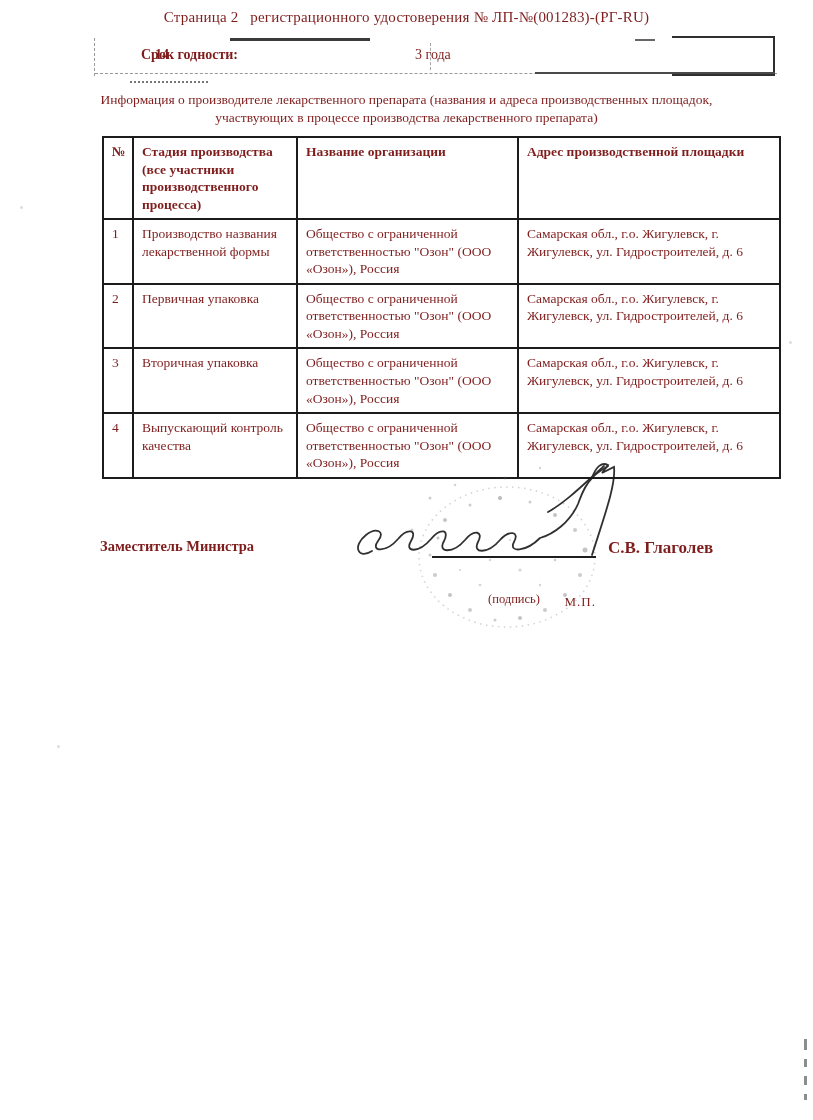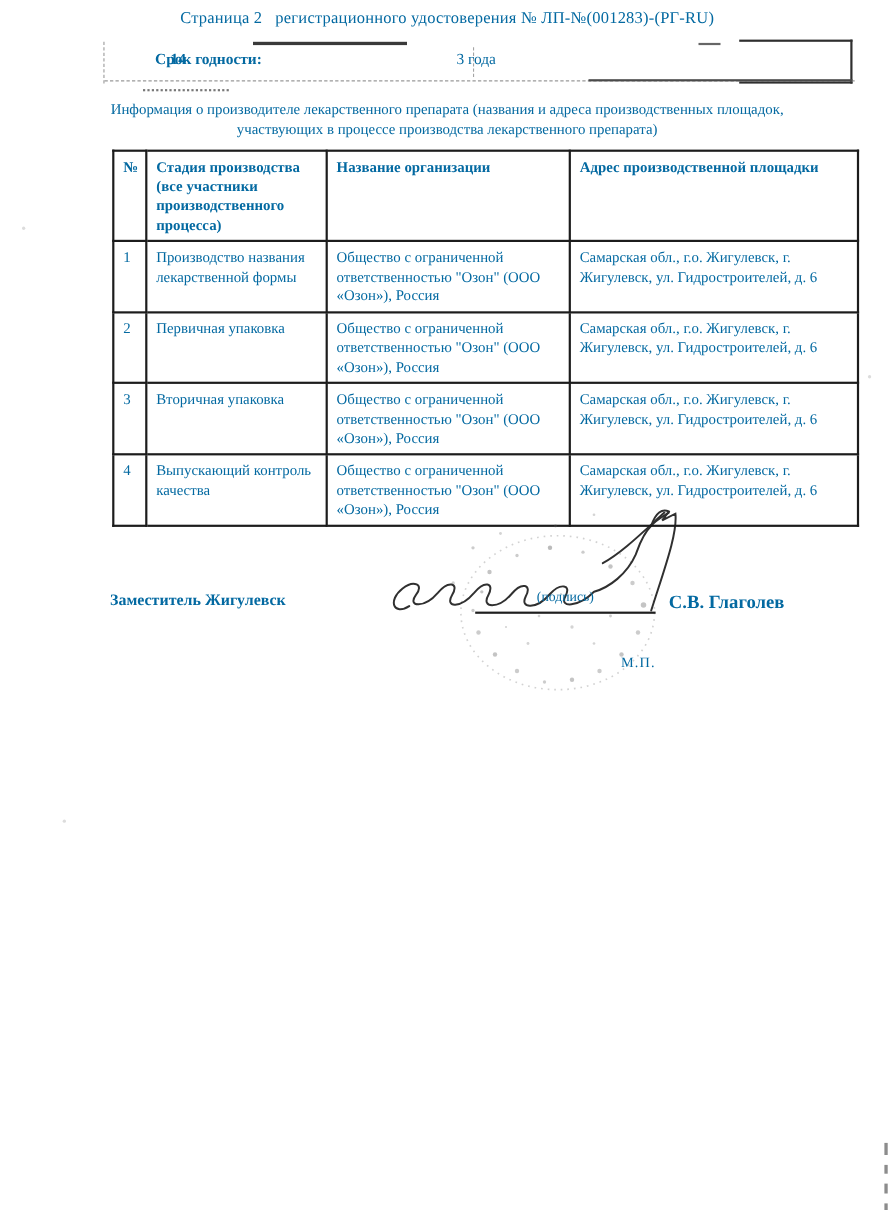--- a/index.html
+++ b/index.html
@@ -1,20 +1,20 @@
 <!DOCTYPE html>
 <html><head>
 <meta charset="utf-8">
 <style>
   html,body { margin:0; padding:0; background:#e8e8e8; }
   .page {
     position:relative; width:813px; height:1120px; margin:0 auto;
     background:#ffffff; overflow:hidden;
     font-family:"Liberation Serif","DejaVu Serif",serif;
-    color:#0369a1;
+    color:#7f1d1d;
   }
   .artifact { pointer-events:none; }
 
   .doc-header {
     position:absolute; top:9px; left:0; width:100%;
     text-align:center; font-size:15px; white-space:pre-wrap; letter-spacing:.2px;
   }
 
   
   .shelf-row { position:absolute; left:95px; top:40px; width:682px; height:34px; }
@@ -48,21 +48,21 @@
   .mtable th { font-weight:bold; }
   .mtable thead tr { height:80px; }
   .mtable tbody tr { height:62px; }
   .c-addr { font-size:13px; padding-left:8px; padding-right:2px; }
 
   
   .sig-svg   { position:absolute; left:340px; top:450px; width:310px; height:195px; pointer-events:none; }
   .sig-title { position:absolute; left:100px; top:538px; font-weight:bold; font-size:14.5px; }
   .sig-name  { position:absolute; left:608px; top:538px; font-weight:bold; font-size:17px; }
   .sig-line  { position:absolute; left:432px; top:556px; width:164px; height:2px; background:#1f1f1f; }
-  .sig-caption { position:absolute; left:432px; top:535px; width:164px; text-align:center; font-size:12.5px; }
+  .sig-caption { position:absolute; left:432px; top:592px; width:164px; text-align:center; font-size:12.5px; }
   .seal-label  { position:absolute; left:432px; top:594px; width:164px; text-align:right; font-size:13px; letter-spacing:1px; }
 
   
   .edge-marks { position:absolute; left:804px; top:1039px; width:4px; }
   .em { width:3px; background:#8c8c8c; margin-bottom:9px; }
   .em1{height:11px}.em2{height:8px}.em3{height:9px}.em4{height:6px}
   .speck { position:absolute; background:#8a8a8a; border-radius:50%; opacity:.3; pointer-events:none; }
 </style>
 </head>
 <body>
@@ -167,21 +167,21 @@
       <circle cx="540" cy="468" r="1.2" opacity=".25"></circle>
         <circle cx="412" cy="530" r="1.5" opacity=".28"></circle>
     </g>
     <g fill="none" stroke="#1a1a1a" stroke-width="1.8" stroke-linecap="round" opacity=".9">
       <path d="M 372 551 c -14 9 -20 -5 -6 -16 c 10 -8 20 -4 12 6 c -8 11 8 12 20 -2 c 9 -11 20 -10 13 2 c -7 12 8 12 20 -2 c 9 -11 19 -10 13 2 c -7 12 9 13 21 -1 c 9 -11 19 -9 13 2 c -6 12 10 12 22 -2 c 9 -10 20 -9 14 2 c -6 11 12 10 26 -4 c 14 -4 30 -16 38 -34 c 3 -8 6 -18 14 -26 c 4 -12 10 -16 16 -13 l -6 8 l 12 -6 c 2 18 -10 50 -22 88"></path>
       <path d="M 548 512 C 566 502 584 484 604 466"></path>
       <path d="M 592 478 c 5 -6 12 -9 16 -12"></path>
     </g>
   </svg>
 
-  <div class="sig-title">Заместитель Жигулевск</div>
+  <div class="sig-title">Заместитель Министра</div>
   <div class="sig-line artifact"></div>
   <div class="sig-name">С.В. Глаголев</div>
   <div class="sig-caption">(подпись)</div>
   <div class="seal-label">М.П.</div>
 
   <div class="edge-marks">
     <div class="em em1"></div>
     <div class="em em2"></div>
     <div class="em em3"></div>
     <div class="em em4"></div>

